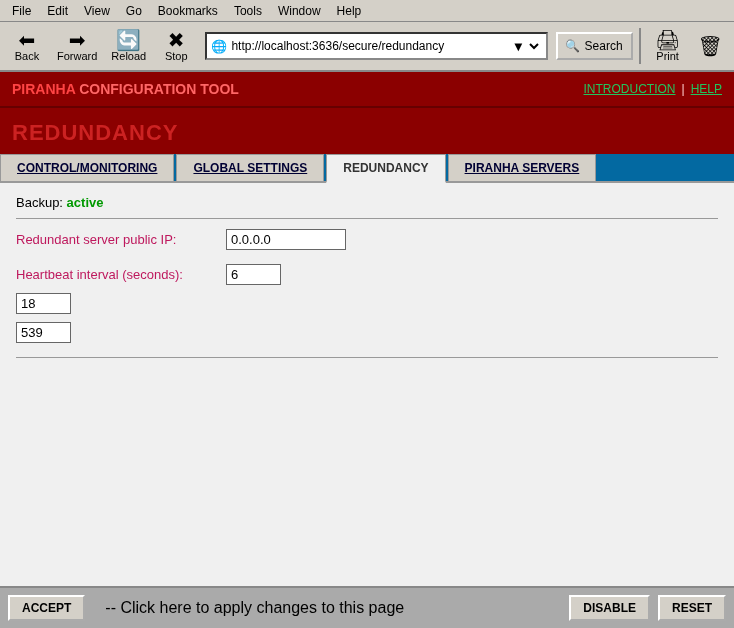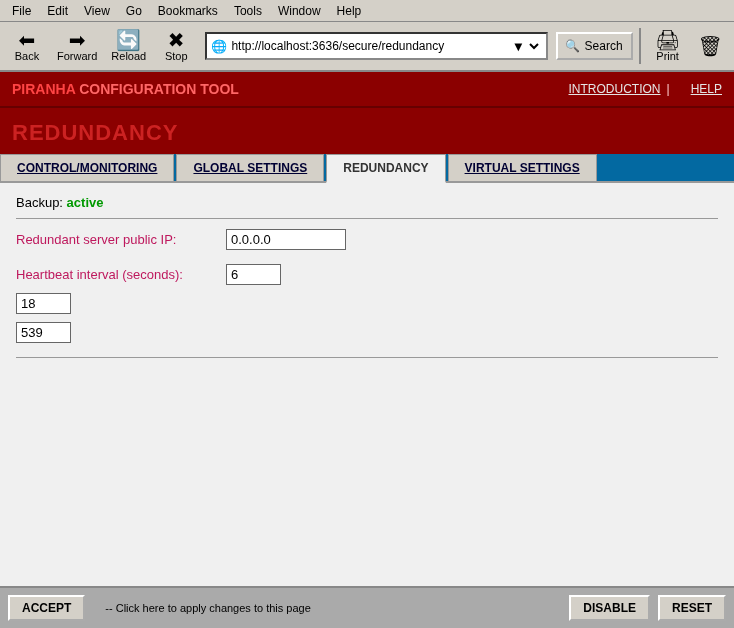--- a/index.html
+++ b/index.html
@@ -19,21 +19,21 @@
     .search-btn { display: flex; align-items: center; background: #d4d0c8; border: 2px outset #fff; height: 28px; padding: 0 8px; cursor: pointer; font-size: 12px; gap: 4px; }
 
     
     .main-content { background: #8b0000; width: 100%; height: calc(628px - 22px - 50px); display: flex; flex-direction: column; }
 
     
     .header-bar { background: #8b0000; color: #fff; padding: 6px 12px; display: flex; align-items: center; justify-content: space-between; border-bottom: 2px solid #600; height: 36px; }
     .header-title { font-size: 14px; font-weight: bold; }
     .header-title span { color: #ff6666; }
     .header-links { display: flex; align-items: center; gap: 6px; font-size: 12px; }
-    .header-link { color: #e5e5e5; cursor: pointer; margin-left: 15px; }
+    .header-link { color: #22c55e; cursor: pointer; }
     .header-sep { color: #ffcccc; }
 
     
     .page-title-bar { background: #8b0000; padding: 12px 12px 8px 12px; }
     .page-title { color: #cc2222; font-size: 22px; font-weight: bold; letter-spacing: 1px; }
 
     
     .tab-area { background: #f0f0f0; flex: 1; display: flex; flex-direction: column; }
     .tabs { display: flex; background: #0369a1; border-bottom: 2px solid #999; }
     .tab { padding: 6px 16px; font-size: 12px; font-weight: bold; cursor: pointer; border: 1px solid #999; border-bottom: none; background: #d4d0c8; color: #000033; text-decoration: underline; margin-right: 2px; }
@@ -47,21 +47,21 @@
 
     .form-section { margin-top: 10px; }
     .form-row { display: flex; align-items: center; margin-bottom: 8px; }
     .form-label { font-size: 13px; color: #be185d; min-width: 210px; }
     .form-input { border: 1px solid #666; background: #fff; padding: 2px 4px; font-size: 13px; width: 120px; }
     .form-input-sm { width: 55px; }
 
     
     .action-bar { background: #aaa; border-top: 2px solid #888; display: flex; align-items: center; padding: 6px 8px; gap: 20px; height: 42px; }
     .action-btn { background: #d4d0c8; border: 2px outset #fff; padding: 4px 12px; font-size: 12px; font-weight: bold; cursor: pointer; }
-    .action-hint { font-size: 11px; color: #000; flex: 1; }
+    .action-hint { font-size: 16px; color: #000; flex: 1; }
     .action-right { display: flex; gap: 8px; }
   </style>
 </head>
 <body>
 
 <div class="menubar">
   <span class="menubar-item">File</span>
   <span class="menubar-item">Edit</span>
   <span class="menubar-item">View</span>
   <span class="menubar-item">Go</span>
@@ -124,21 +124,21 @@
 
   <div class="page-title-bar">
     <div class="page-title">REDUNDANCY</div>
   </div>
 
   <div class="tab-area">
     <div class="tabs">
       <div class="tab">CONTROL/MONITORING</div>
       <div class="tab">GLOBAL SETTINGS</div>
       <div class="tab active">REDUNDANCY</div>
-      <div class="tab">VIRTUAL SETTINGS</div>
+      <div class="tab">PIRANHA SERVERS</div>
     </div>
 
     <div class="content">
       <div class="backup-row">
         <span>Backup:</span>
         <span class="backup-active"> </span><span class="backup-active">active</span>
       </div>
       <div class="divider"></div>
 
       <div class="form-section">

